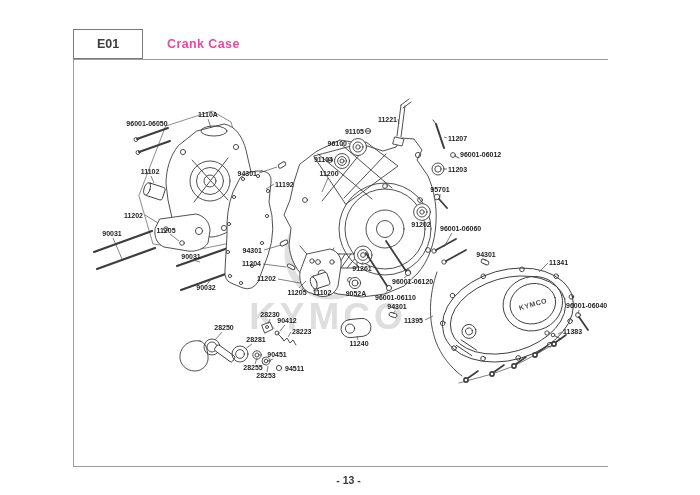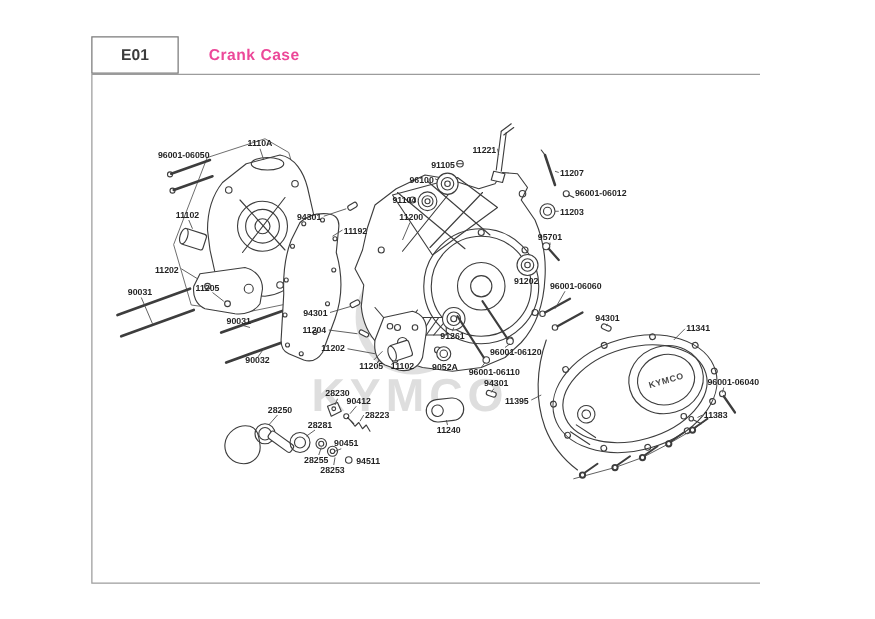--- a/index.html
+++ b/index.html
@@ -25,20 +25,21 @@
 </head>
 <body>
 
 <div class="page">
 
   <div class="code-box">
     <span>E01</span>
   </div>
   <div class="doc-title">Crank Case</div>
   <div class="frame"></div>
+  <div class="pagenum">- 13 -</div>
 
   <svg class="diagram" width="700" height="495" viewBox="0 0 700 495">
 
     <g>
       <circle class="wmark" cx="330" cy="254" r="42" stroke-width="7"></circle>
       <ellipse class="wmark" cx="330" cy="254" rx="41" ry="14.5" stroke-width="6" transform="rotate(-9 330 254)"></ellipse>
       <text class="wmtext" x="328" y="329" font-size="37" text-anchor="middle">KYMCO</text>
     </g>
 
     <g stroke="#3d3d3d" stroke-width=".9" fill="none" stroke-linecap="round" stroke-linejoin="round">

